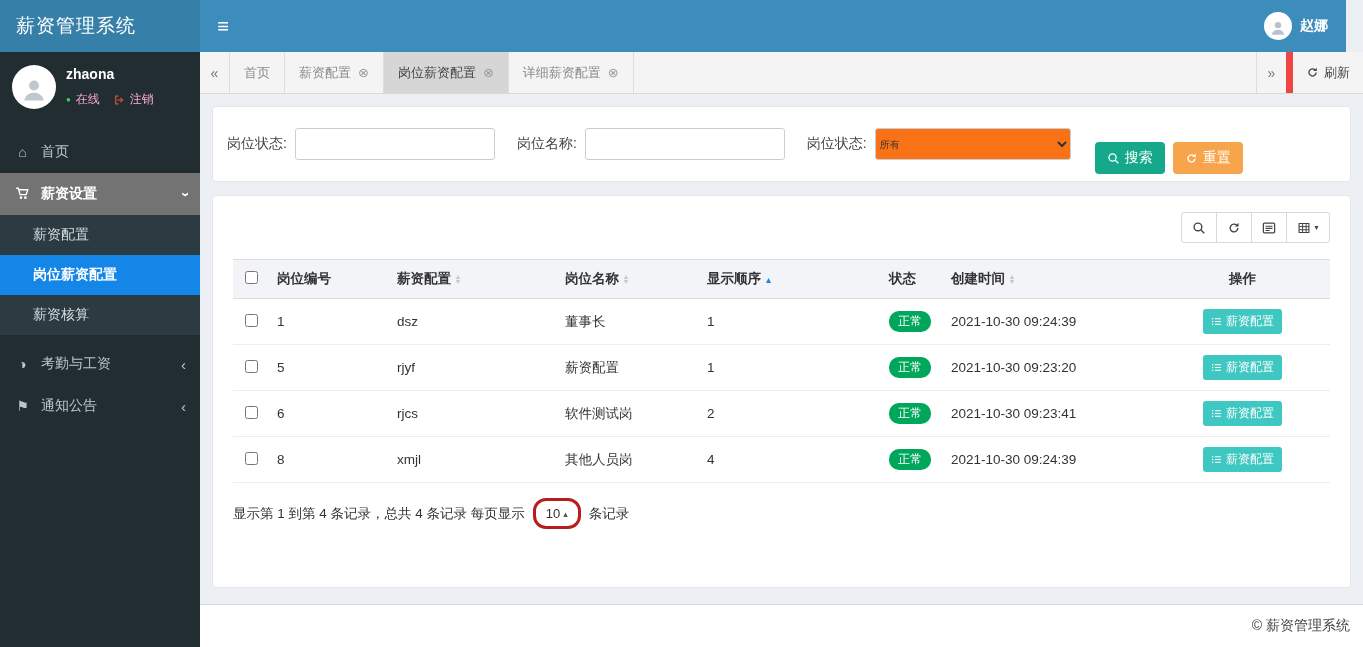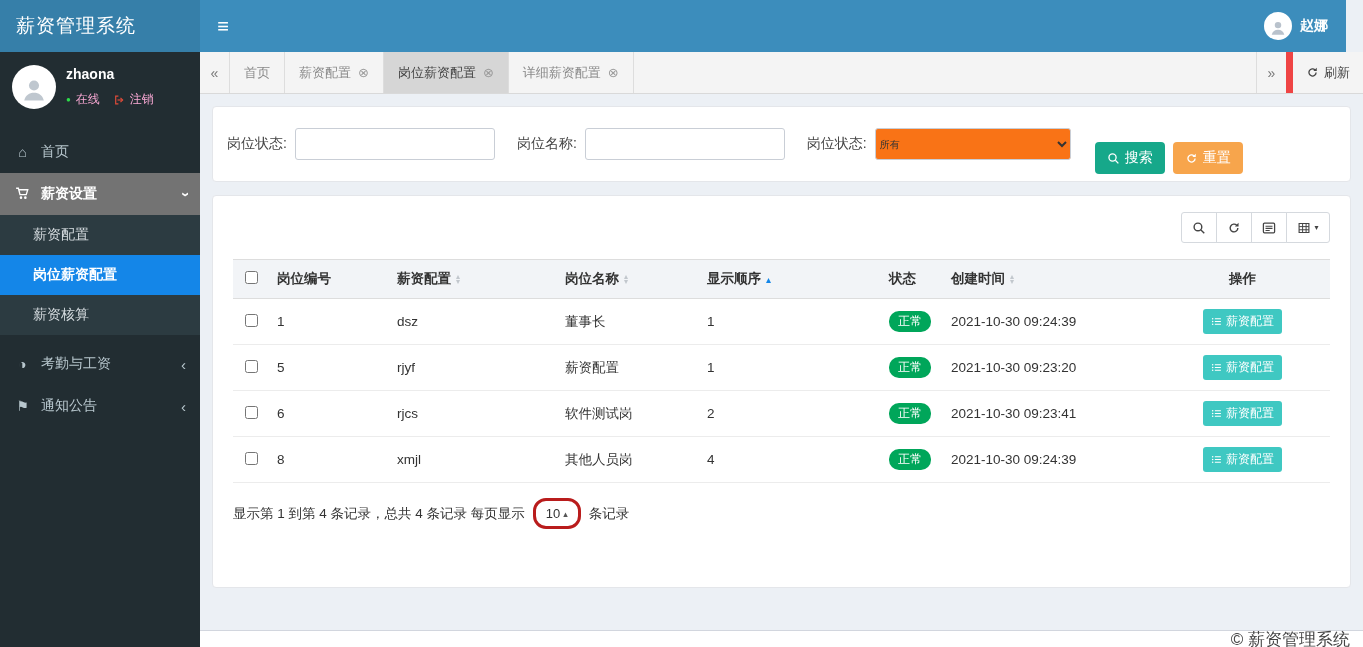--- a/index.html
+++ b/index.html
@@ -116,23 +116,23 @@
     font-family:"Liberation Sans","DejaVu Sans",sans-serif; }
   .btn-action svg { width:11px; height:11px; }
 
   .pagination-bar { display:flex; align-items:center; gap:8px; margin-top:15px; font-size:13.5px; color:#333; }
   .page-size { display:inline-flex; align-items:center; gap:3px; background:#fff; border:3px solid #b91c1c;
     border-radius:13px; height:31px; padding:0 10px; font-size:13px; color:#333; cursor:pointer;
     font-family:"Liberation Sans","DejaVu Sans",sans-serif; }
   .page-size .caret { font-size:9px; color:#555; }
 
   
-  .main-footer { flex:none; height:17px; background:#fff; border-top:1px solid #d2d6de;
+  .main-footer { flex:none; height:43px; background:#fff; border-top:1px solid #d2d6de;
     display:flex; align-items:center; justify-content:flex-end; padding-right:13px;
-    font-size:17px; color:#444; }
+    font-size:14px; color:#444; }
 </style>
 </head>
 <body>
 
 <svg style="position:absolute;width:0;height:0" aria-hidden="true">
   <symbol id="i-search" viewBox="0 0 20 20">
       <circle cx="8.5" cy="8.5" r="5.5" fill="none" stroke="currentColor" stroke-width="2"></circle>
       <line x1="12.8" y1="12.8" x2="17.5" y2="17.5" stroke="currentColor" stroke-width="2"></line>
     </symbol>
   <symbol id="i-refresh" viewBox="0 0 20 20">

